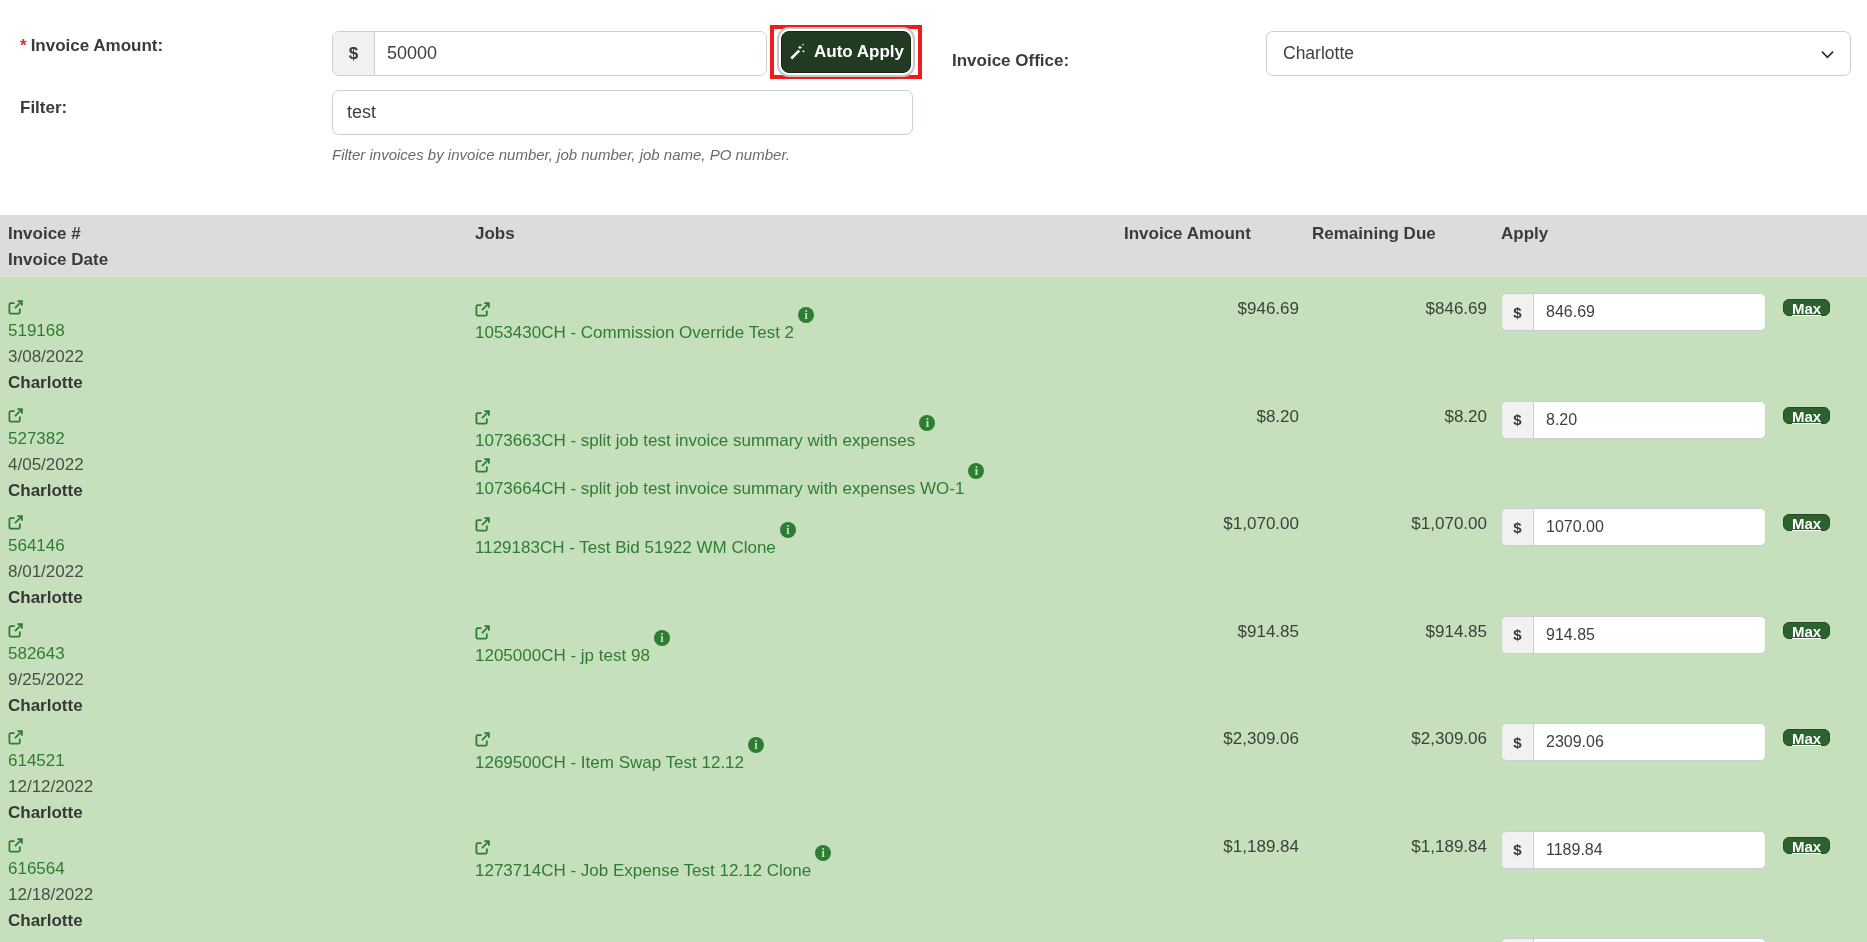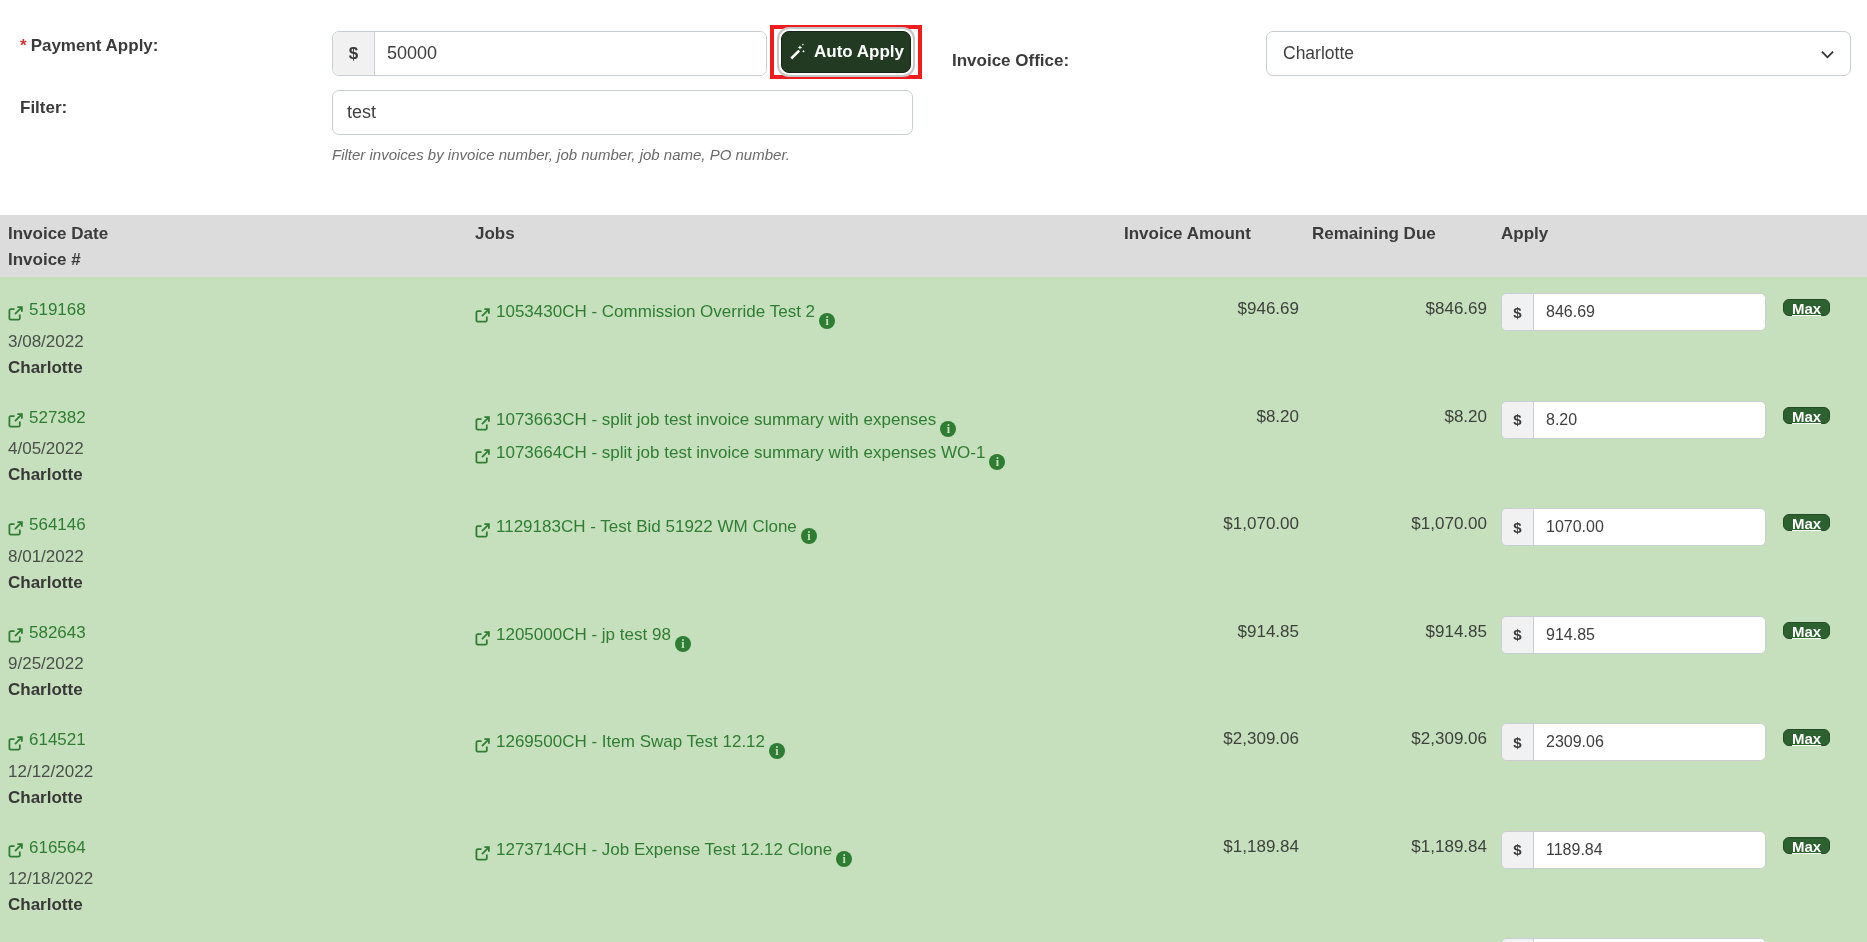--- a/index.html
+++ b/index.html
@@ -40,39 +40,39 @@
   .thead .c4{padding:6px 0 0 12px;}
   .thead .c5{padding:6px 16px 0 13px;}
 
   .row{background:var(--row-green); height:107.5px; font-size:17px;}
   .row.partial{height:20px;}
   .row .c1{padding:20px 0 0 8px; line-height:26px;}
   .row .c2{padding:21px 0 0 0; line-height:27px;}
   .row .c3,.row .c4{padding:22px 1px 0 0; text-align:right; color:var(--amount);}
   .row .c5{padding:8px 0 0 13px; display:flex; align-items:flex-start;}
 
-  .inv-link, .job-link{color:var(--link); text-decoration:none; display:inline-flex; align-items:center; gap:6px; cursor:pointer;}
+  .inv-link, .job-link{color:var(--link); text-decoration:none; display:inline-flex; gap:6px; cursor:pointer;flex-direction:column;}
   .date-line{color:var(--date);}
   .office-line{color:#383838; font-weight:bold;}
   .ext{display:inline-block; width:15px; height:15px; flex:0 0 auto;}
   .info-icon{display:inline-block; width:16px; height:16px; border-radius:50%; background:var(--link); color:var(--row-green);
     font-size:12px; font-weight:bold; text-align:center; line-height:16px; font-family:"Liberation Serif",serif; margin-left:4px; vertical-align:-2px;}
 
   .apply-group{display:flex; width:265px; height:38px; border:1px solid var(--border); border-radius:6px; overflow:hidden; background:#fff; margin-top:8px;}
   .apply-group .addon{display:flex; align-items:center; justify-content:center; width:34px; background:var(--addon); border-right:1px solid var(--border); font-size:15px; font-weight:bold; color:#3b3b3b;}
   .apply-group input{flex:1; border:none; outline:none; font-family:"Liberation Sans",sans-serif; font-size:16px; color:#3f3f3f; padding:0 12px;}
   .btn-max{margin:14px 0 0 17px; height:17px; padding:0 8px; background:var(--max-green); color:#fff; border:1px solid #234c25; border-radius:6px; font-family:"Liberation Sans",sans-serif; font-size:15px; font-weight:bold; cursor:pointer;text-decoration:underline;}
 </style>
 </head>
 <body>
 
 <div id="stage">
 
   <div class="lbl" style="left:20px; top:36px;">
-    <span class="star">*</span><span>Payment Apply:</span>
+    <span class="star">*</span><span>Invoice Amount:</span>
   </div>
 
   <div class="input-group" style="left:332px; top:31px; width:435px; height:45px;">
     <span class="addon">$</span>
     <input type="text" value="50000" style="">
   </div>
 
   <div class="annotation" style="left:770px; top:25px; width:152px; height:54px;"></div>
   <button class="btn-auto" style="left:781px; top:31px; width:130px; height:42px;">
     <span class="ext" style="width:18px;height:18px;">
@@ -94,22 +94,22 @@
     </span>
   </div>
 
   <div class="lbl" style="left:20px; top:98px;">Filter:</div>
   <input class="text-input" style="left: 332px; top: 90px; width: 581px; height: 45px;" value="test">
   <div class="helper" style="left:332px; top:146px;">Filter invoices by invoice number, job number, job name, PO number.</div>
 
   <div class="tbl">
     <div class="grid thead">
       <div class="c1">
+        <div>Invoice #</div>
         <div>Invoice Date</div>
-        <div>Invoice #</div>
       </div>
       <div class="c2">Jobs</div>
       <div class="c3" style="text-align:left;">Invoice Amount</div>
       <div class="c4" style="text-align:left;">Remaining Due</div>
       <div class="c5" style="display:block;">Apply</div>
     </div>
     <div id="rows">
         <div class="grid row">
           <div class="c1">
             <div><a class="inv-link">

